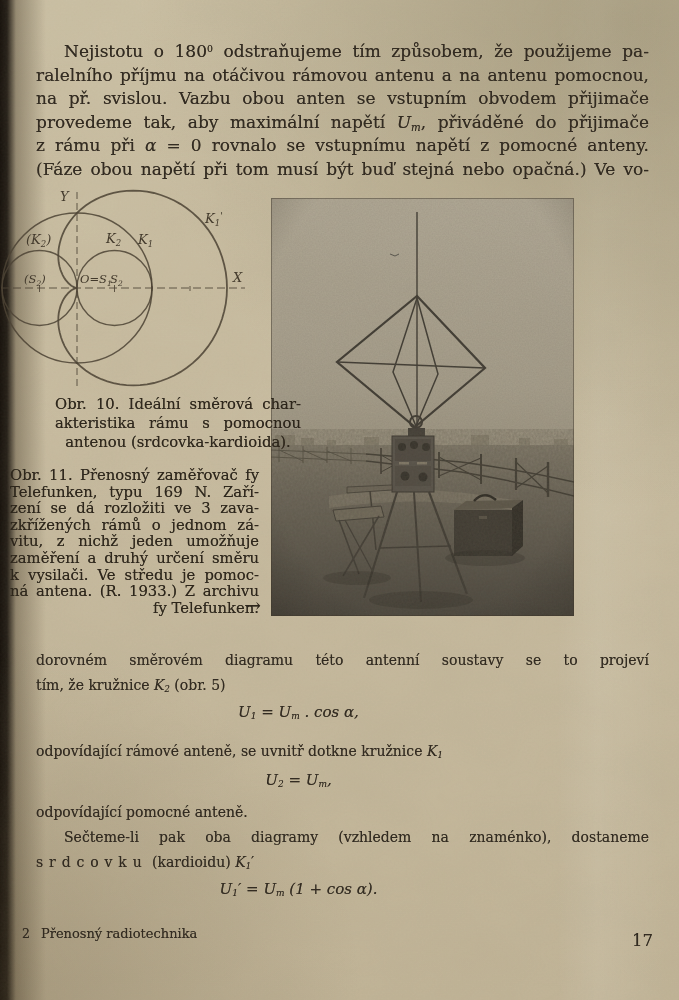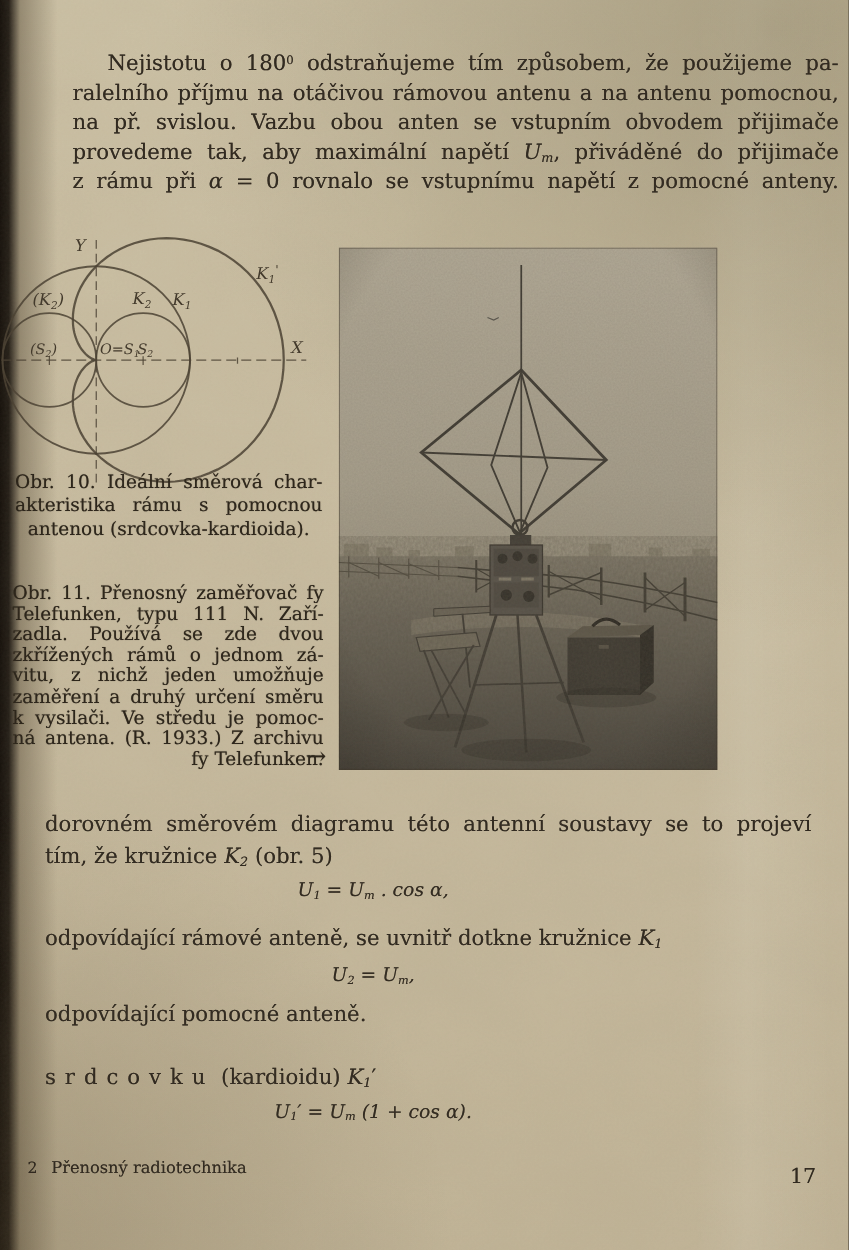--- a/index.html
+++ b/index.html
@@ -8,33 +8,33 @@
     background:
       radial-gradient(circle at 92% 2%, rgba(104,94,64,.34), rgba(104,94,64,0) 42%),
       radial-gradient(circle at 0% 100%, rgba(80,66,40,.25), rgba(80,66,40,0) 30%),
       linear-gradient(90deg, rgba(18,13,8,1) 0px, rgba(18,13,8,.92) 7px, rgba(58,46,28,.38) 16px, rgba(58,46,28,0) 46px),
       linear-gradient(90deg, rgba(0,0,0,0) 82%, rgba(255,253,240,.10) 88%, rgba(0,0,0,0) 98%),
       linear-gradient(180deg,#cdc2a6 0%,#c9bda1 45%,#c2b598 100%);}
   .texture{position:absolute;inset:0;pointer-events:none;z-index:9;opacity:.8;}
   .block{position:absolute;left:36px;width:613px;}
   .jline{text-align:justify;text-align-last:justify;}
   .p1{top:40px;font-size:17px;line-height:23.6px;
-      text-shadow:0 0 .45px rgba(43,36,27,.65);margin-left:22px;}
+      text-shadow:0 0 .45px rgba(43,36,27,.65);}
   .indent{text-indent:28px;}
   sup{font-size:.55em;vertical-align:.55em;line-height:0;}
   sub.ms{font-size:.6em;vertical-align:-.25em;line-height:0;font-style:italic;}
   i.mv{font-family:"DejaVu Serif",serif;}
-  .bline{position:absolute;left:36px;width:613px;font-size:17px;line-height:23px;
+  .bline{position:absolute;left:36px;width:613px;font-size:14px;line-height:23px;
       text-shadow:0 0 .45px rgba(43,36,27,.6);}
   .eq{position:absolute;left:36px;width:613px;padding-right:88px;box-sizing:border-box;
       text-align:center;font-size:15px;font-style:italic;
       text-shadow:0 0 .5px rgba(43,36,27,.6);}
   .cap{position:absolute;font-size:14.8px;color:#261f15;
       text-shadow:0 0 .6px rgba(38,31,21,.7);}
-  .cap10{left:12px;top:376px;width:246px;line-height:19.2px;}
+  .cap10{left:12px;top:394px;width:246px;line-height:19.2px;padding-left:43px;}
   .cap11{left:10px;top:467px;width:249px;line-height:16.6px;}
   .capcenter{text-align:right;text-align-last:center;}
   .lastline{position:relative;text-align:right;}
   .arr{position:absolute;right:-2px;top:-3px;font-size:19px;letter-spacing:0;}
   .sp{letter-spacing:.42em;}
   .footer-left{position:absolute;left:22px;top:926px;font-size:13px;
       text-shadow:0 0 .4px rgba(43,36,27,.6);}
   .footer-left .num{margin-right:11px;font-size:12.5px;}
   .pagenum{position:absolute;left:632px;top:931px;font-size:16.5px;
       text-shadow:0 0 .4px rgba(43,36,27,.6);}
@@ -44,20 +44,21 @@
 <body>
 
 <div class="page">
 
   <div class="block p1">
     <div class="jline indent"><span>Nejistotu o 180</span><sup>0</sup><span> odstraňujeme tím způsobem, že použijeme pa-</span></div>
     <div class="jline">ralelního příjmu na otáčivou rámovou antenu a na antenu pomocnou,</div>
     <div class="jline">na př. svislou. Vazbu obou anten se vstupním obvodem přijimače</div>
     <div class="jline"><span>provedeme tak, aby maximální napětí </span><i class="mv">U</i><sub class="ms">m</sub><span>, přiváděné do přijimače</span></div>
     <div class="jline"><span>z rámu při </span><i class="mv">α</i><span> = 0 rovnalo se vstupnímu napětí z pomocné anteny.</span></div>
+    <div class="jline">(Fáze obou napětí při tom musí být buď stejná nebo opačná.) Ve vo-</div>
   </div>
 
   <svg style="position:absolute;left:0;top:185px;" width="262" height="212" viewBox="0 0 262 212">
     <g stroke="#463d2f" fill="none" stroke-opacity=".85">
 
       <line x1="77" y1="7" x2="77" y2="201" stroke-width="1" stroke-dasharray="7 4"></line>
       <line x1="1" y1="103" x2="245" y2="103" stroke-width="1" stroke-dasharray="8 4"></line>
 
       <line x1="39.5" y1="100" x2="39.5" y2="107" stroke-width="1"></line>
       <line x1="114.5" y1="100" x2="114.5" y2="107" stroke-width="1"></line>
@@ -215,42 +216,43 @@
   </svg>
 
   <div class="cap cap10">
     <div class="jline">Obr. 10. Ideální směrová char-</div>
     <div class="jline">akteristika rámu s pomocnou</div>
     <div class="capcenter">antenou (srdcovka-kardioida).</div>
   </div>
 
   <div class="cap cap11">
     <div class="jline">Obr. 11. Přenosný zaměřovač fy</div>
-    <div class="jline">Telefunken, typu 111 N. Zaří-</div>
-    <div class="jline">zadla. Používá se zde dvou</div>
+    <div class="jline">Telefunken, typu 169 N. Zaří-</div>
+    <div class="jline">zení se dá rozložiti ve 3 zava-</div>
     <div class="jline">zkřížených rámů o jednom zá-</div>
     <div class="jline">vitu, z nichž jeden umožňuje</div>
     <div class="jline">zaměření a druhý určení směru</div>
     <div class="jline">k vysilači. Ve středu je pomoc-</div>
     <div class="jline">ná antena. (R. 1933.) Z archivu</div>
     <div class="lastline">
       <span>fy Telefunken.</span><span class="arr">→</span>
     </div>
   </div>
 
   <div class="bline jline" style="top:649px">dorovném směrovém diagramu této antenní soustavy se to projeví</div>
   <div class="bline" style="top:674px"><span>tím, že kružnice </span><i class="mv">K</i><sub class="ms">2</sub><span> (obr. 5)</span></div>
 
   <div class="eq" style="top:703px"><i>U</i><sub class="ms">1</sub><i> = U</i><sub class="ms">m</sub><i> . cos α,</i></div>
 
   <div class="bline" style="top:740px"><span>odpovídající rámové anteně, se uvnitř dotkne kružnice </span><i class="mv">K</i><sub class="ms">1</sub></div>
 
   <div class="eq" style="top:771px"><i>U</i><sub class="ms">2</sub><i> = U</i><sub class="ms">m</sub><i>,</i></div>
 
   <div class="bline" style="top:801px">odpovídající pomocné anteně.</div>
+  <div class="bline jline indent" style="top:826px">Sečteme-li pak oba diagramy (vzhledem na znaménko), dostaneme</div>
   <div class="bline" style="top:851px"><span class="sp">srdcovku</span><span> (kardioidu) </span><i class="mv">K</i><sub class="ms">1</sub><span>′</span></div>
 
   <div class="eq" style="top:880px"><i>U</i><sub class="ms">1</sub><i>′</i><i> = U</i><sub class="ms">m</sub><i> (1 + cos α).</i></div>
 
   <div class="footer-left">
     <span class="num">2</span><span>Přenosný radiotechnika</span>
   </div>
   <div class="pagenum">17</div>
 
   <svg class="texture" width="679" height="1000">

